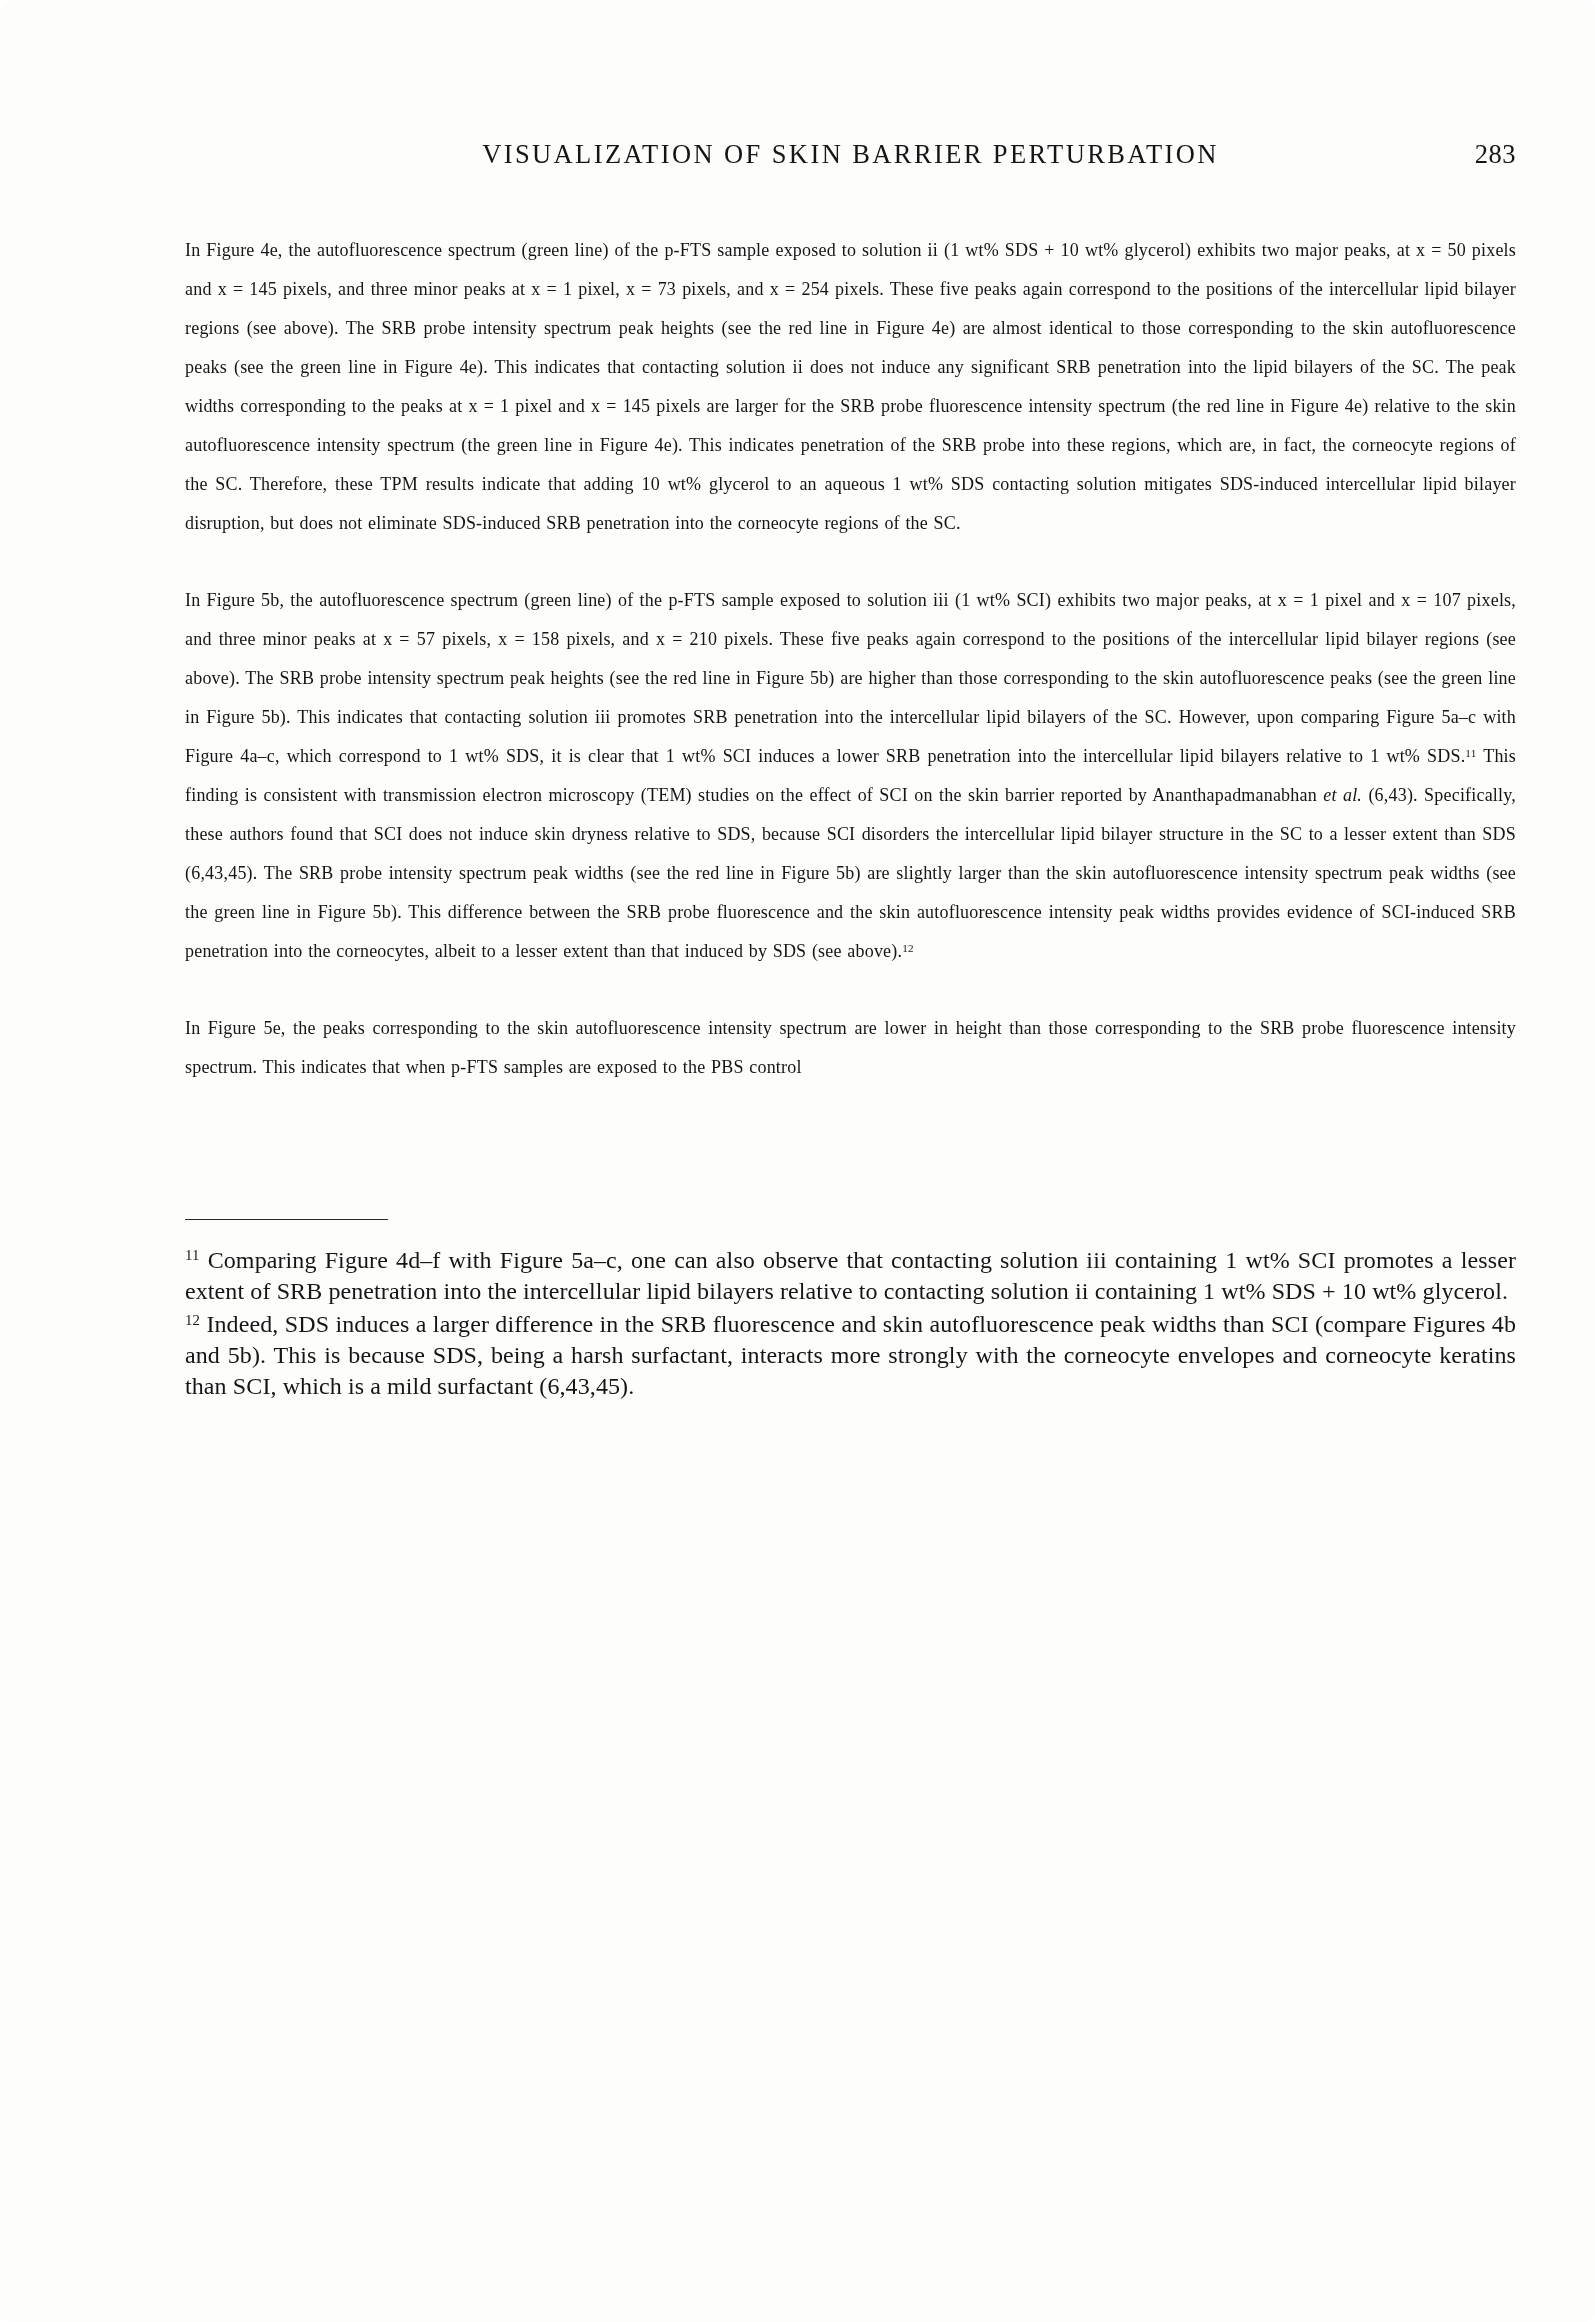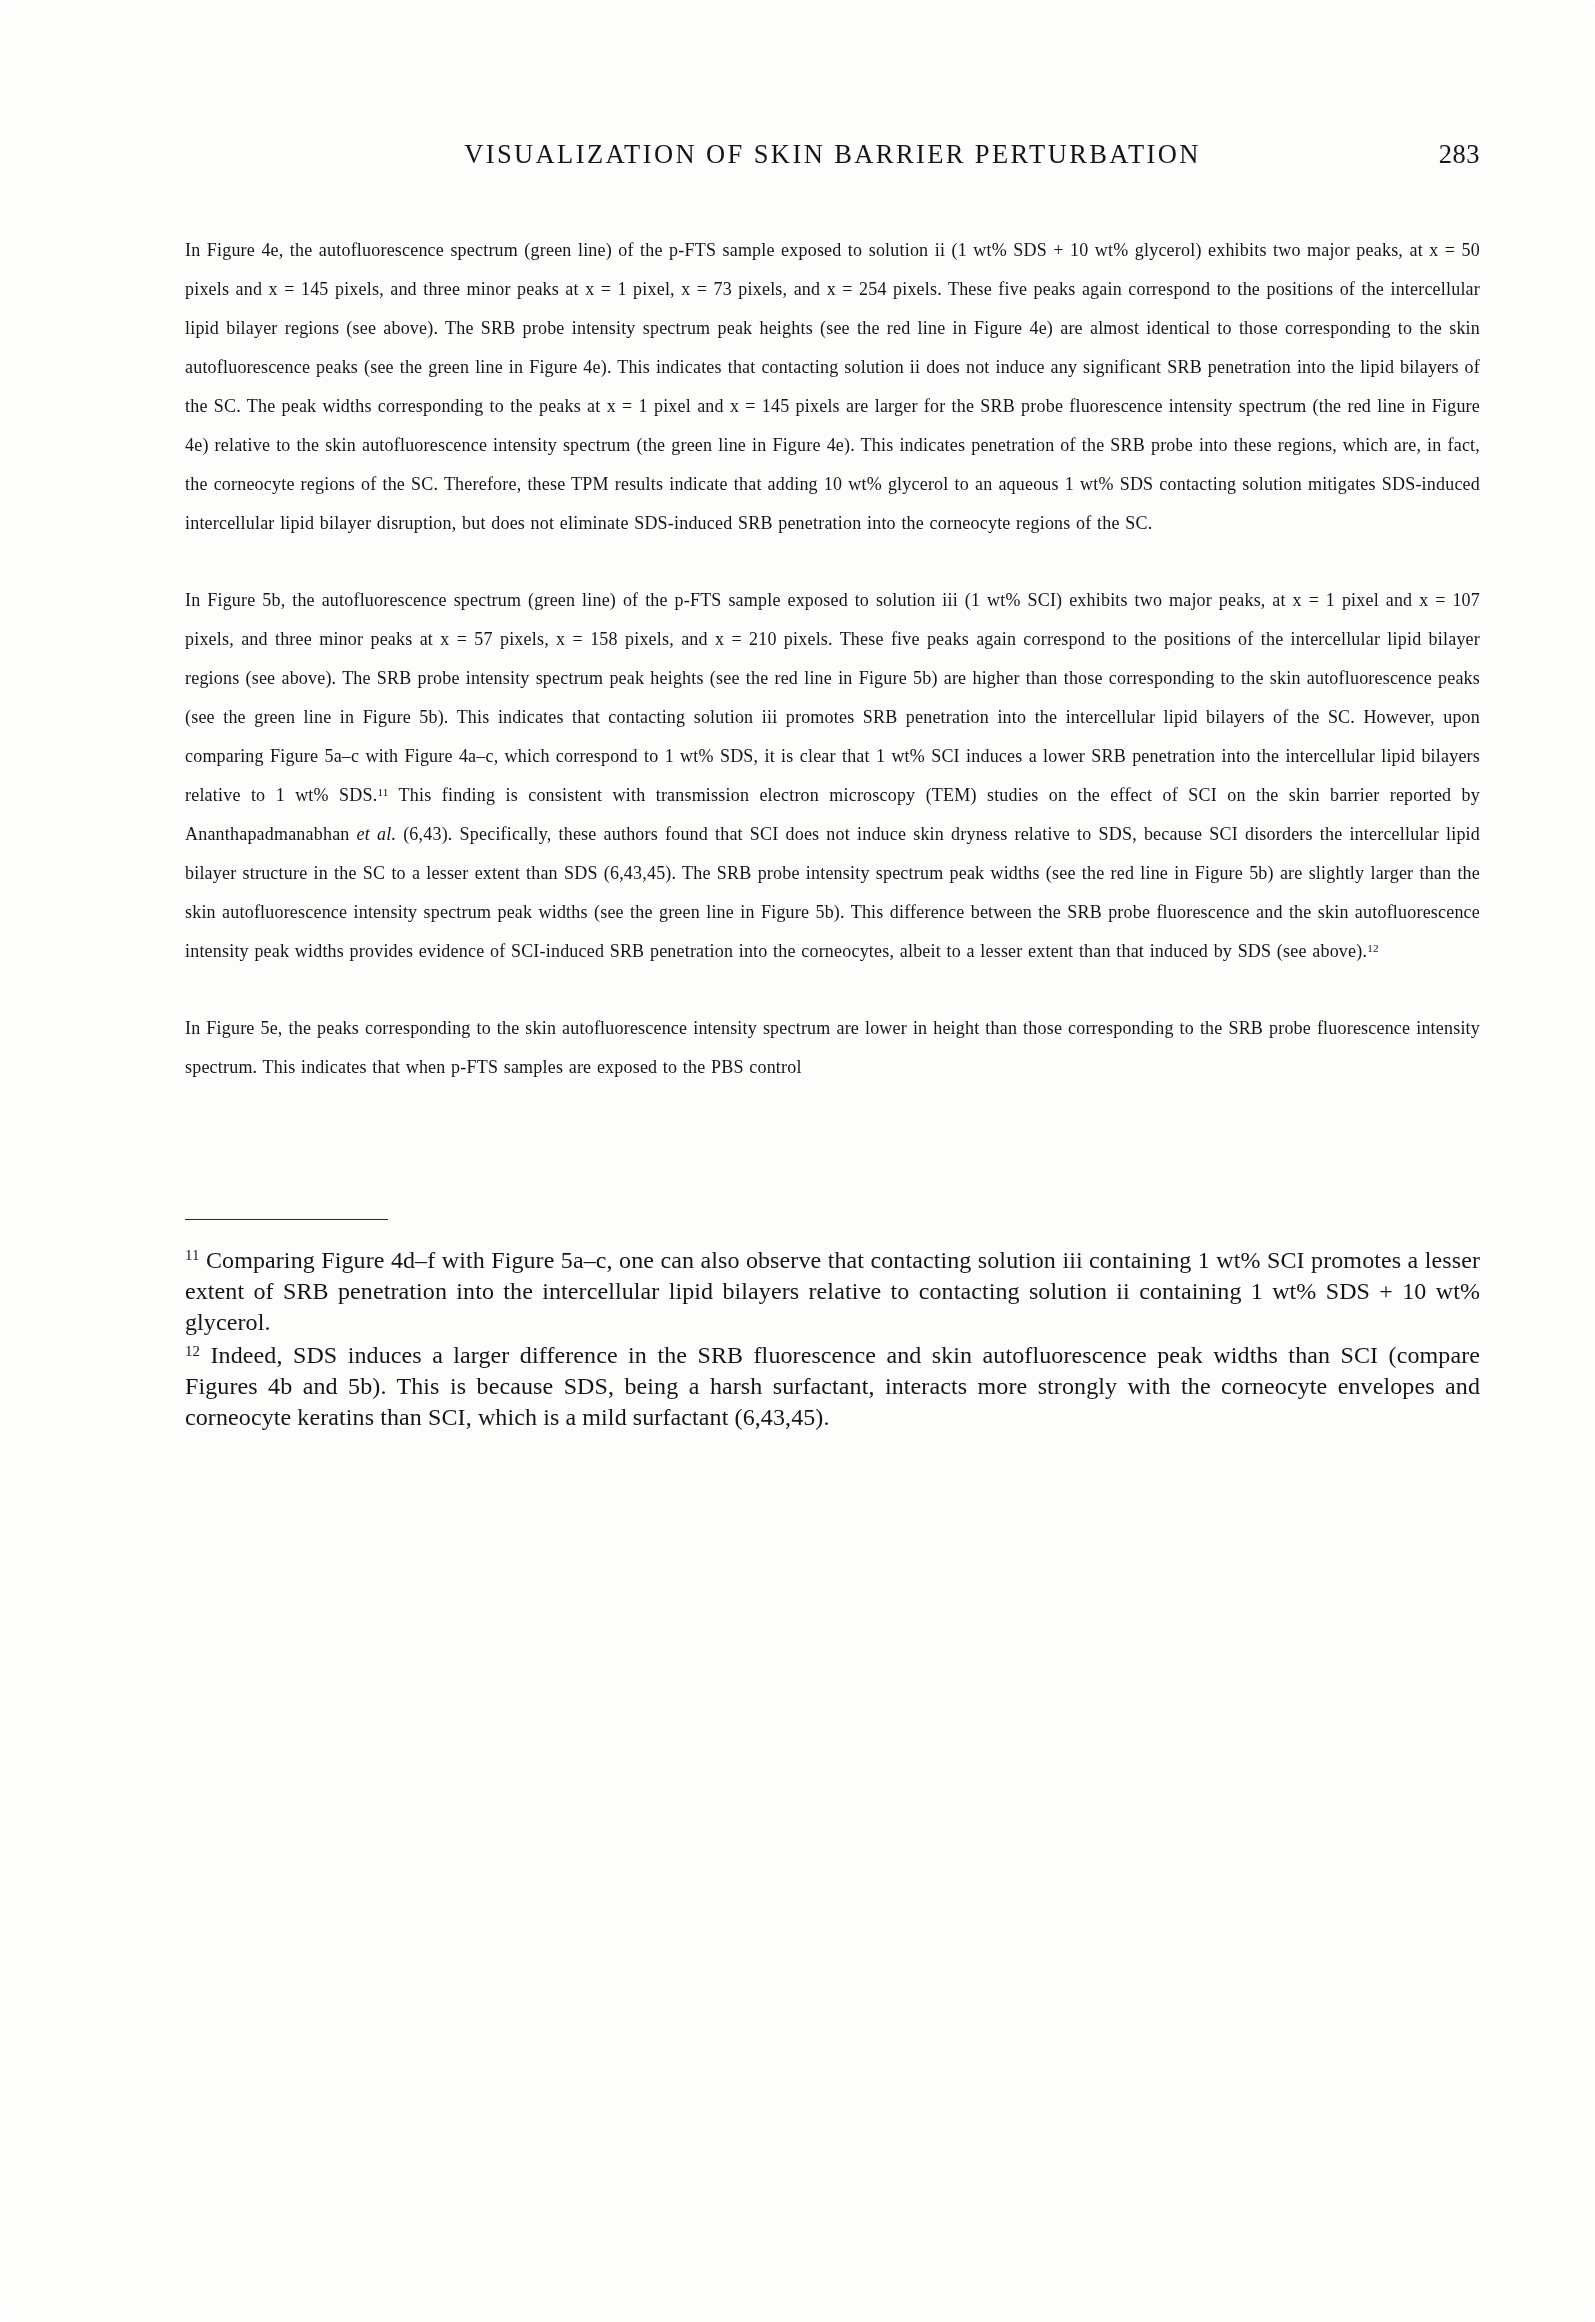--- a/index.html
+++ b/index.html
@@ -5,21 +5,21 @@
   * { margin: 0; padding: 0; box-sizing: border-box; }
   html, body { background: #ffffff; }
 
   .page {
     position: relative;
     width: 1596px;
     height: 2322px;
     background: #fdfdfc;
     color: #151515;
     font-family: "Liberation Serif", "DejaVu Serif", serif;
-    padding: 138px 116px 0 185px;
+    padding: 138px 80px 0 185px;
     overflow: hidden;
     border-radius: 10px;
   }
 
   .page-header {
     position: relative;
     text-align: center;
     font-size: 26.5px;
     line-height: 32px;
     letter-spacing: 2.4px;

